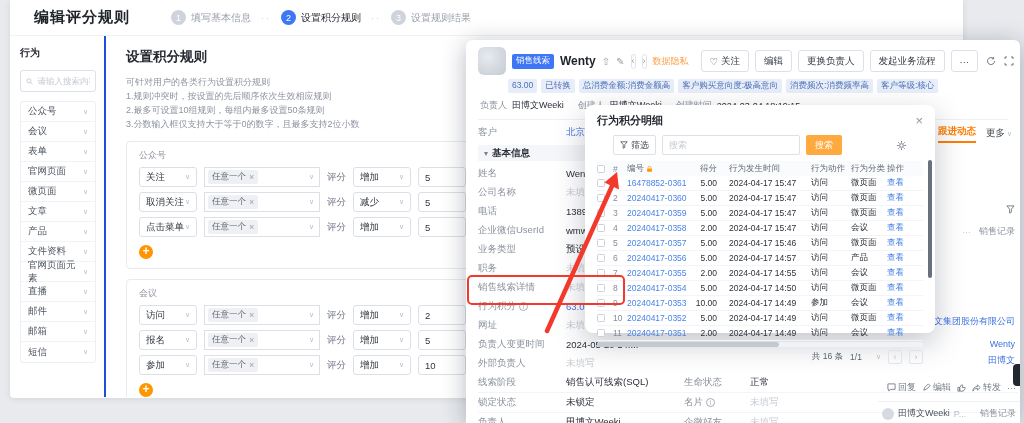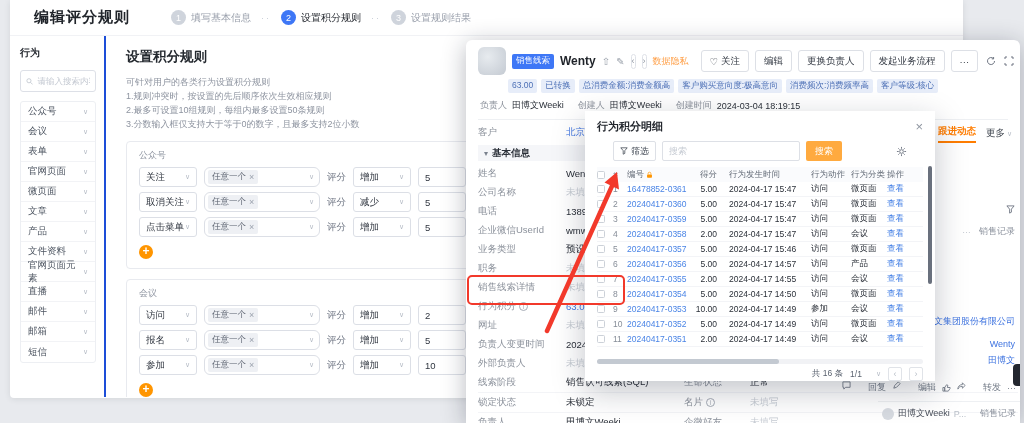--- a/index.html
+++ b/index.html
@@ -26,21 +26,21 @@
 .sitem:last-child{border-bottom:0}
 .chev{font-size:7px;color:#b6bcc6}
 .lmain{flex:1;padding:12px 0 0 20px;overflow:hidden}
 .mh{font-size:13.5px;font-weight:700;color:#24292f;margin-bottom:9px}
 .note{font-size:9px;color:#8e94a0;line-height:14px}
 .rbox{width:640px;border:1px solid #e8eaef;border-radius:4px;padding:7px 12px 9px;margin-top:10px}
 .gname{font-size:9px;color:#8e94a0}
 .rrow{display:flex;align-items:center;gap:7px;margin-top:5px;font-size:9.5px;color:#303640}
 .sel{height:20px;border:1px solid #dcdfe6;border-radius:3px;display:flex;align-items:center;justify-content:space-between;padding:0 6px;background:#fff}
 .sel.w1{width:58px}.sel.w2{width:58px}
-.msel{width:116px;height:20px;border:1px solid #dcdfe6;border-radius:6px;display:flex;align-items:center;justify-content:space-between;padding:0 5px 0 3px}
+.msel{width:116px;height:20px;border:1px solid #dcdfe6;border-radius:0;display:flex;align-items:center;justify-content:space-between;padding:0 5px 0 3px}
 .mtag{background:#eef0f4;border-radius:2px;height:14px;display:flex;align-items:center;gap:3px;padding:0 4px;font-size:8.5px;color:#59606e}
 .mtag .tx{color:#9aa1ad;font-size:9px}
 .glab{color:#6d7482}
 .num{width:48px;height:20px;border:1px solid #dcdfe6;border-radius:3px;padding:0 6px;font-size:9.5px;color:#303640;outline:0}
 .minus{width:13px;height:13px;border-radius:50%;background:#cbd1d9;color:#fff;font-size:11px;line-height:11px;text-align:center;flex:none}
 .addbtn{width:14px;height:14px;border-radius:50%;background:#ff9500;color:#fff;font-size:12px;line-height:12px;text-align:center;font-weight:700;margin-top:8px}
 
 .rwin{position:absolute;left:466px;top:40px;width:554px;height:383px;background:#fff;border-radius:6px 6px 0 0;box-shadow:0 4px 24px rgba(15,23,42,.30);z-index:5}
 .rhead{padding:6px 12px 0;position:relative}
 .hrow1{display:flex;align-items:center;gap:6px;height:30px}
@@ -73,29 +73,29 @@
 
 .feed{position:absolute;left:452px;top:85px;width:102px;height:298px;font-size:9px}
 .ftabs{display:flex;gap:10px;align-items:flex-end;padding-left:20px;font-size:9.5px}
 .ftab-on{color:#ff7d00;font-weight:700;border-bottom:2px solid #ff7d00;padding-bottom:3px;white-space:nowrap}
 .ftab{color:#3a404a;display:flex;gap:2px;padding-bottom:3px;align-items:center}
 .funnel{position:absolute;right:5px;top:80px;color:#6e7582}
 .fentry{position:absolute;right:5px;top:100px;color:#8d939e;display:flex;gap:8px}
 .fentry .dots{color:#c2c7cf}
 .flink{position:absolute;right:5px;white-space:nowrap;color:#3f74e0}
 .facts{position:absolute;right:4px;top:256px;display:flex;gap:6px;align-items:center;color:#757d89;white-space:nowrap}
-.fact{display:flex;gap:17px;}
+.fact{display:flex;gap:2px;align-items:center}
 .fdiv{position:absolute;left:-40px;right:0;top:276px;border-bottom:1px solid #eef0f3}
 .ffoot{position:absolute;left:-36px;right:4px;top:282px;display:flex;align-items:center;gap:4px;color:#4b515c;white-space:nowrap}
 .favat{width:12px;height:12px;border-radius:50%;background:#d7dbe1;flex:none}
 .fmut{color:#b9bfc8}
 .ftag{margin-left:auto;color:#8d939e}
 .pill{position:absolute;right:0;top:324px;width:7px;height:22px;background:#23272f;border-radius:4px 0 0 4px}
 
-.modal{position:absolute;left:585px;top:111px;width:350px;height:270px;background:#fff;border-radius:0;box-shadow:0 10px 30px rgba(15,23,42,.25);z-index:10;display:flex;flex-direction:column}
+.modal{position:absolute;left:585px;top:105px;width:350px;height:228px;background:#fff;border-radius:8px;box-shadow:0 10px 30px rgba(15,23,42,.25);z-index:10;display:flex;flex-direction:column}
 .mhead{display:flex;align-items:center;justify-content:space-between;padding:8px 12px 4px}
 .mtitle{font-size:11px;font-weight:700;color:#23272e}
 .mclose{color:#8f96a1;font-size:13px;line-height:1}
 .mfil{display:flex;align-items:center;gap:6px;padding:3px 28px 6px}
 .fbtn{height:20px;border:1px solid #dde0e6;border-radius:2px;padding:0 6px;font-size:9px;color:#454c57;display:flex;align-items:center;gap:3px;background:#fff}
 .fin{width:138px;height:20px;border:1px solid #dde0e6;border-radius:2px;padding:0 6px;font-size:9px;color:#454c57;outline:0}
 .fin::placeholder{color:#c6cbd3}
 .fsearch{height:20px;padding:0 9px;background:#ffaa3f;border:0;color:#fff;font-size:9px;border-radius:2px}
 .mgear{margin-left:auto;color:#6e7582;display:flex}
 .mtable{position:relative;padding:0 12px;flex:1}

